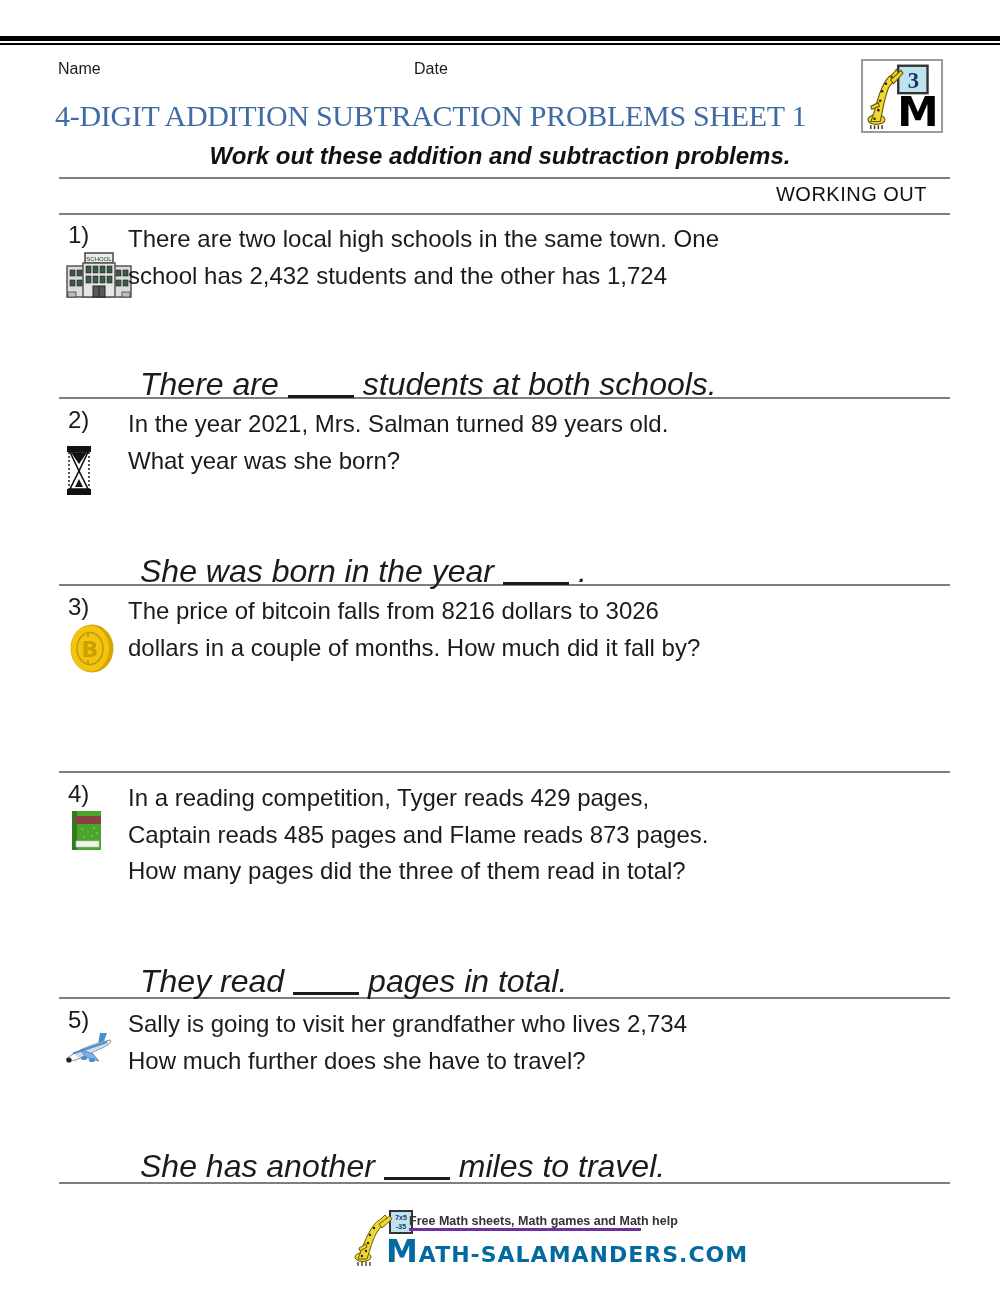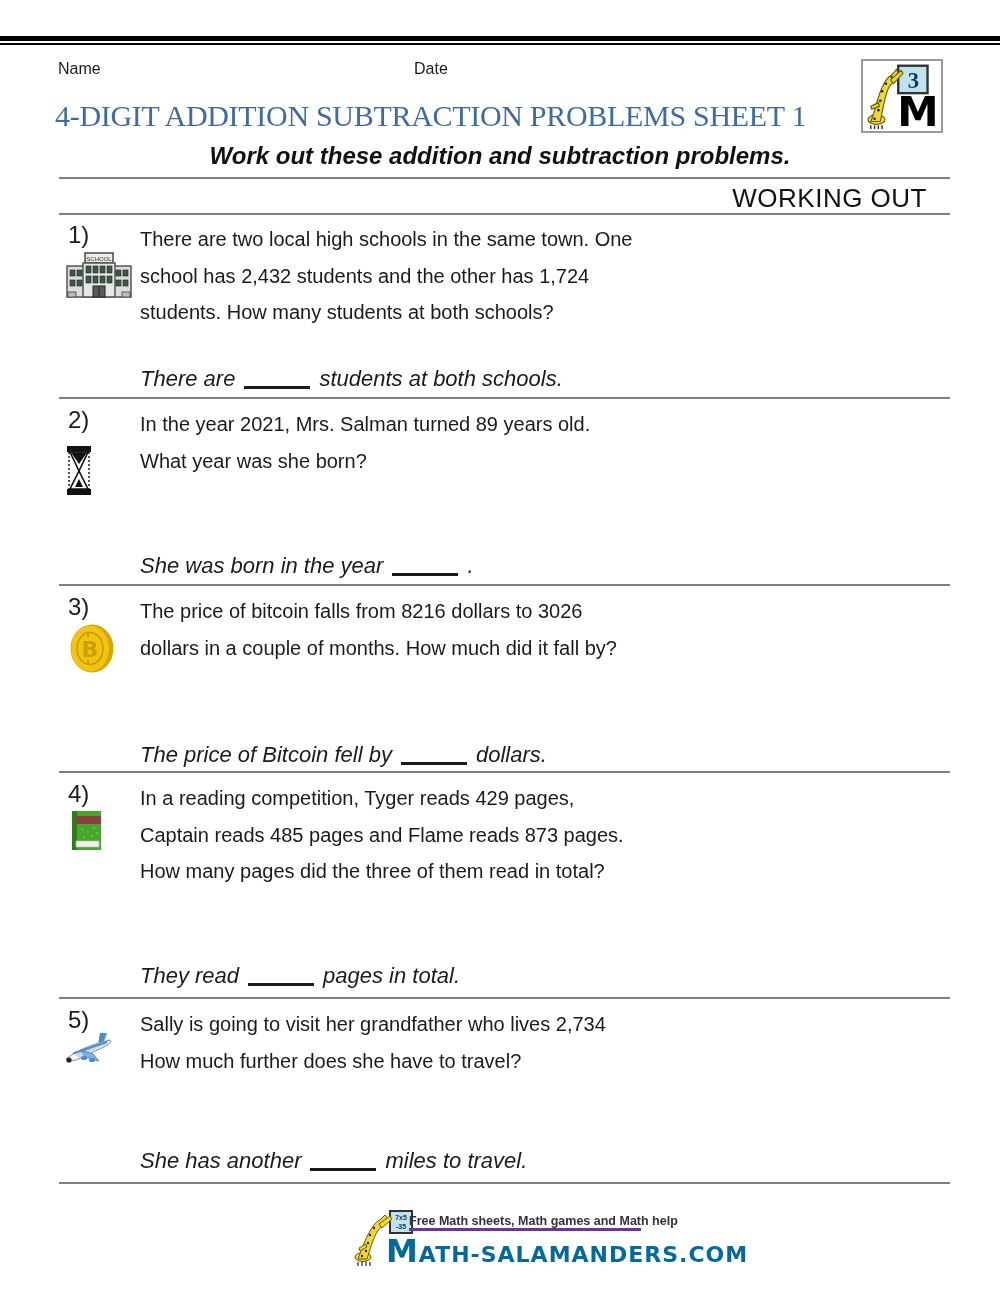--- a/index.html
+++ b/index.html
@@ -26,49 +26,49 @@
     position:absolute; left:55px; top:99px; width:760px;
     font-family:"Liberation Serif", serif; font-size:30px; font-weight:normal;
     letter-spacing:-0.3px; white-space:nowrap;
   }
   .sheet-subtitle {
     position:absolute; left:0; top:142px; width:1000px; text-align:center;
     font-size:24px; font-style:italic; font-weight:600; color:#111;
   }
   .working-out {
     position:absolute; right:73px; top:183px;
-    font-size:26px; letter-spacing:0.5px; color:#111;
+    font-size:20px; letter-spacing:0.5px; color:#111;
   }
 
   .hr { position:absolute; left:59px; width:891px; height:2px; background:#7e7e7e; }
   .hr.h1 { top:177px; } .hr.h2 { top:213px; } .hr.h3 { top:397px; }
   .hr.h4 { top:584px; } .hr.h5 { top:771px; } .hr.h6 { top:997px; }
   .hr.h7 { top:1182px; }
 
   .problem { position:absolute; left:0; width:1000px; }
   .p1 { top:214px; height:183px; }
   .p2 { top:399px; height:185px; }
   .p3 { top:586px; height:185px; }
   .p4 { top:773px; height:224px; }
   .p5 { top:999px; height:183px; }
 
   .pnum { position:absolute; left:68px; top:7px; font-size:24px; }
-  .ptext { position:absolute; left:140px; top:7px; width:810px; font-size:20px; line-height:36.6px; }
+  .ptext { position:absolute; left:128px; top:7px; width:810px; font-size:24px; line-height:36.6px; }
   .pline { display:block; white-space:nowrap; }
 
   .picon { position:absolute; }
   .p1 .picon { left:66px; top:38px; width:66px; height:46px; }
   .p2 .picon { left:67px; top:47px; width:24px; height:49px; }
   .p3 .picon { left:70px; top:38px; width:44px; height:49px; }
   .p4 .picon { left:72px; top:38px; width:29px; height:39px; }
   .p5 .picon { left:64px; top:33px; width:50px; height:36px; }
   .picon svg { width:100%; height:100%; display:block; }
 
   .answer {
-    position:absolute; left:140px; font-size:22px; font-style:italic;
+    position:absolute; left:140px; font-size:32px; font-style:italic;
     white-space:nowrap;
   }
   .p1 .answer { top:152px; }
   .p2 .answer { top:154px; }
   .p3 .answer { top:156px; }
   .p4 .answer { top:190px; }
   .p5 .answer { top:149px; }
   .blank {
     display:inline-block; width:66px; height:5px;
     border-bottom:3px solid #1b1b1b; margin:0 9px;
@@ -174,21 +174,20 @@
       </g>
       <rect x="27" y="34" width="12" height="11" fill="#5a5a5a" stroke="#222" stroke-width="1"></rect>
       <line x1="33" y1="34" x2="33" y2="45" stroke="#222" stroke-width="1"></line>
       <rect x="2" y="40" width="8" height="5" fill="#bdbdbd" stroke="#444" stroke-width="0.8"></rect>
       <rect x="56" y="40" width="8" height="5" fill="#bdbdbd" stroke="#444" stroke-width="0.8"></rect>
     </svg>
   </span>
   <div class="ptext">
     <span class="pline">There are two local high schools in the same town. One</span>
     <span class="pline">school has 2,432 students and the other has 1,724</span>
-    <span class="pline">students. How many students at both schools?</span>
   </div>
   <div class="answer">
     <span>There are</span><span class="blank"></span><span>students at both schools.</span>
   </div>
 </section>
 
 <section class="problem p2">
   <span class="pnum">2)</span>
   <span class="picon">
     <svg viewBox="0 0 24 49">
@@ -219,23 +218,20 @@
       <ellipse cx="20" cy="24.5" rx="13" ry="16" fill="none" stroke="#c79a00" stroke-width="1.6"></ellipse>
       <text x="20" y="33" font-size="22" font-weight="bold" text-anchor="middle" fill="#caa000" font-family="DejaVu Sans, sans-serif">B</text>
       <line x1="18" y1="9" x2="18" y2="13" stroke="#caa000" stroke-width="2"></line>
       <line x1="18" y1="36" x2="18" y2="40" stroke="#caa000" stroke-width="2"></line>
     </svg>
   </span>
   <span class="pnum">3)</span>
   <div class="ptext">
     <span class="pline">The price of bitcoin falls from 8216 dollars to 3026</span>
     <span class="pline">dollars in a couple of months. How much did it fall by?</span>
-  </div>
-  <div class="answer">
-    <span>The price of Bitcoin fell by</span><span class="blank"></span><span>dollars.</span>
   </div>
 </section>
 
 <section class="problem p4">
   <span class="pnum">4)</span>
   <span class="picon">
     <svg viewBox="0 0 29 39">
       <rect x="0" y="0" width="29" height="39" fill="#49a52c"></rect>
       <rect x="0" y="0" width="5" height="39" fill="#2e7d1a"></rect>
       <rect x="3" y="5" width="26" height="8" fill="#8a4040"></rect>

